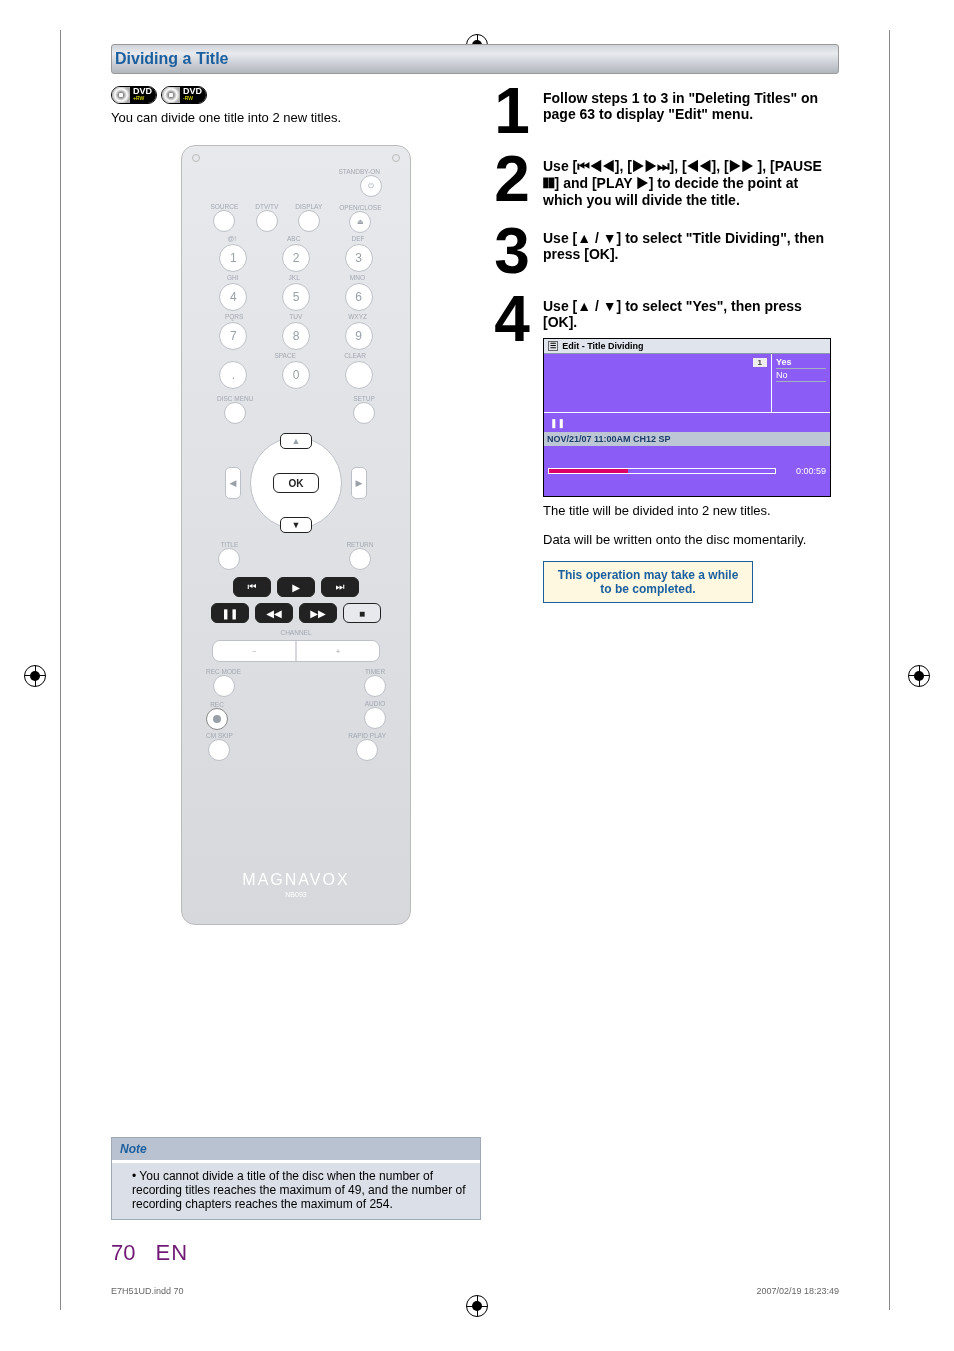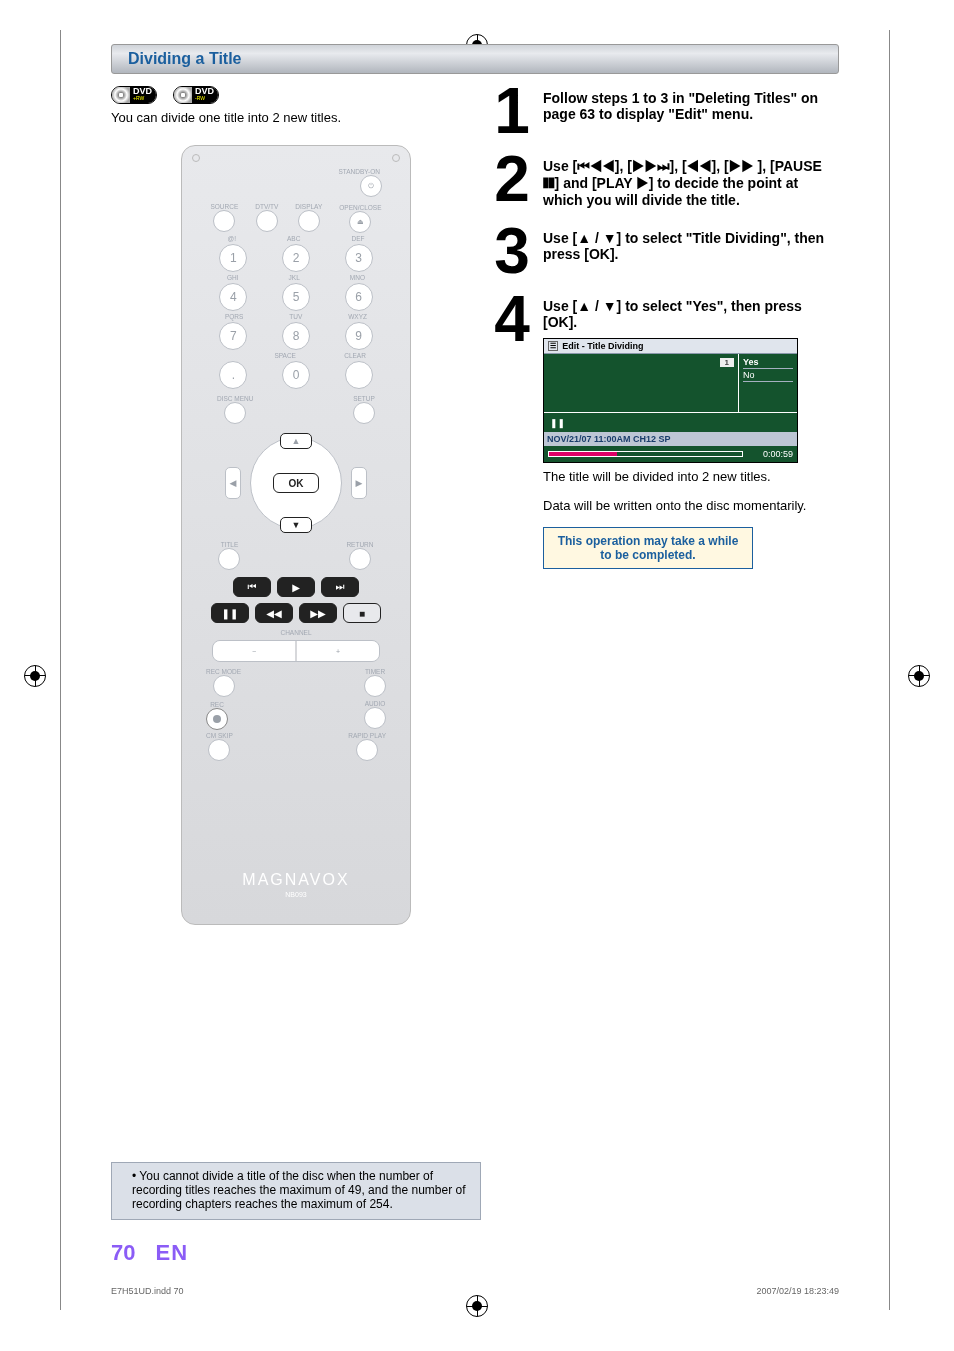--- a/index.html
+++ b/index.html
@@ -45,35 +45,35 @@
     color: #1b5f9e;
     letter-spacing: 1px;
     margin-top: 54px;
   }
 
   .section-header {
     margin: 14px 50px 0 50px;
     background: linear-gradient(#cfd3d9 0%, #e8eaee 30%, #b1b6bd 100%);
     border: 1px solid #999;
     border-radius: 3px;
-    padding: 5px 16px;
+    padding: 5px 3px;
     font-weight: 700;
     font-size: 16px;
     color: #1b5f9e;
   }
 
   .content {
     display: flex;
     margin: 12px 50px 0 50px;
     gap: 10px;
   }
   .col-left { width: 370px; }
   .col-right { flex: 1; }
 
-  .disc-badges { display: flex; gap: 16px; margin-bottom: 6px; }
+  .disc-badges { display: flex; gap: 4px; margin-bottom: 6px; }
   .disc-badge {
     display: inline-flex; align-items: center;
     border: 1px solid #000; border-radius: 10px;
     overflow: hidden; height: 18px;
     font-size: 9px; font-weight: 700;
   }
   .disc-badge .ico {
     width: 18px; height: 100%;
     background:
       radial-gradient(circle at 50% 50%, #fff 2px, #888 2.5px, #fff 6px, #aaa 9px);
@@ -176,36 +176,36 @@
   .step-num {
     font-size: 64px; font-weight: 900; line-height: 50px;
     color: #000; flex-shrink: 0; width: 42px;
     text-align: center;
   }
   .step-body { font-size: 14px; padding-top: 4px; }
   .step-body .bold { font-weight: 700; }
   .step-body p { font-size: 13px; margin-top: 6px; }
 
   .osd {
-    margin-top: 8px; width: 255px;
-    border: 1px solid #000; background: #14532d; color: #fff;
+    margin-top: 8px; width: 288px;
+    border: 1px solid #000; background: #8b5cf6; color: #fff;
     font-size: 9px;
   }
   .osd-title { background: #e0e5ed; color: #000; padding: 2px 4px; font-weight: 700; border-bottom: 1px solid #8a98ab; display:flex; align-items:center; gap:4px;}
   .osd-mid { display: flex; height: 58px; }
   .osd-preview { flex: 1; border-right: 1px solid #fff; position: relative; }
   .osd-preview .pnum {
     position: absolute; right: 4px; top: 4px;
     background: #eee; color: #444; padding: 0 5px; font-weight: 700; font-size:8px;
   }
   .osd-opts { width: 58px; padding: 2px 4px; }
   .osd-opts div { border-bottom: 1px solid #a5b0c0; padding: 1px 0; }
   .osd-icon-row { height: 20px; border-top: 1px solid #fff; display:flex; align-items:center; padding:0 6px;}
   .osd-bottom { background: #bdc6d4; color: #1a3d6b; padding: 2px 3px; font-weight: 700; }
-  .osd-progress { display:flex; align-items:center; padding:3px 4px; gap:20px;}
+  .osd-progress { display:flex; align-items:center; padding:20px 4px; gap:20px;}
   .osd-progress .bar { flex:1; height:6px; border:1px solid #fff; position:relative;}
   .osd-progress .bar::before { content:""; position:absolute; left:0; top:0; bottom:0; width:35%; background:#d06; }
 
   .waitbox {
     margin-top: 14px; width: 210px;
     border: 1px solid #1b5f9e;
     background: #fff8e1; color: #1b5f9e;
     font-size: 12px; font-weight: 700; text-align: center;
     padding: 6px 8px;
   }
@@ -223,21 +223,21 @@
     padding: 4px 8px;
     font-weight: 700; font-style: italic; color: #1b5f9e;
     border-bottom: 3px solid #fff;
   }
   .note-box .body { padding: 6px 10px 8px 10px; }
   .note-box ul { list-style: none; padding-left: 10px; }
   .note-box li::before { content: "• "; }
 
   .pagenum {
     position: absolute; left: 50px; bottom: 44px;
-    font-size: 22px; font-weight: 700; color: #8b5cf6;
+    font-size: 22px; font-weight: 400; color: #701a75;
   }
   .pagenum .en { font-size: 22px; margin-left: 14px; letter-spacing: 1px; }
 
   .footer-left {
     position: absolute; left: 50px; bottom: 14px; font-size: 9px; color: #666;
   }
   .footer-right {
     position: absolute; right: 50px; bottom: 14px; font-size: 9px; color: #666;
   }
 
@@ -452,20 +452,21 @@
           <p style="margin-top:14px;">Data will be written onto the disc momentarily.</p>
 
           <div class="waitbox">This operation may take a while to be completed.</div>
         </div>
       </div>
 
     </div>
   </div>
 
   <div class="note-box">
+    <div class="hdr">Note</div>
     <div class="body">
       <ul>
           <li>You cannot divide a title of the disc when the number of recording titles reaches the maximum of 49, and the number of recording chapters reaches the maximum of 254.</li>
         </ul>
     </div>
   </div>
 
   <div class="pagenum">
     <span>70</span>
     <span class="en">EN</span>

